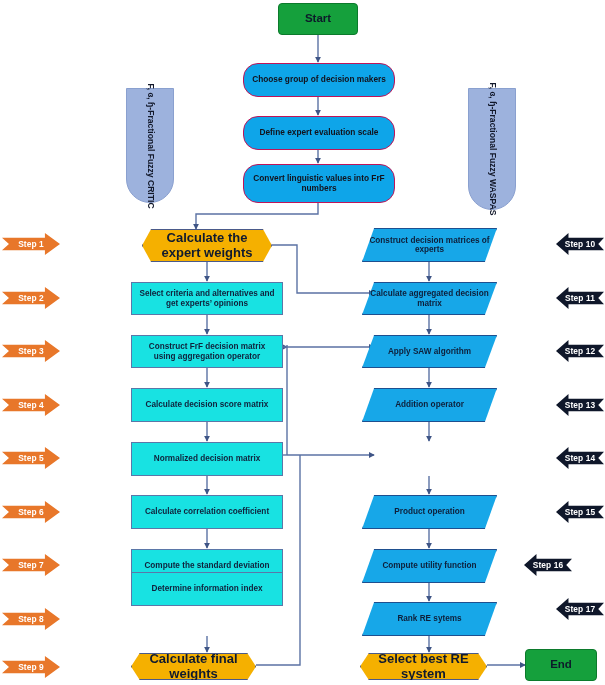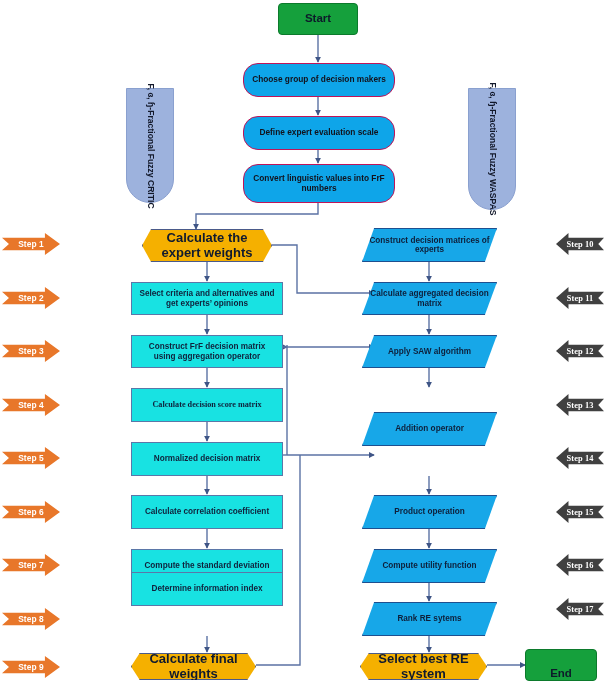--- a/index.html
+++ b/index.html
@@ -41,22 +41,22 @@
   .banner .vtext{position:absolute;left:50%;top:50%;
           transform:translate(-50%,-50%) rotate(90deg);
           white-space:nowrap;font-weight:bold;font-size:8.6px;color:#12182a;
           text-align:center;line-height:1.15;}
 
   
   .step{position:absolute;display:flex;align-items:center;justify-content:center;
         color:#ffffff;font-weight:bold;font-size:8.4px;letter-spacing:.1px;}
   .step-l{background:#e8772a;
         clip-path:polygon(0% 22%,74% 22%,74% 0%,100% 50%,74% 100%,74% 78%,0% 78%,12% 50%);}
-  .step-r{background:#404040;
-        clip-path:polygon(100% 22%,26% 22%,26% 0%,0% 50%,26% 100%,26% 78%,100% 78%,88% 50%);font-family:Liberation Serif, serif;}
+  .step-r{background:#0f172a;
+        clip-path:polygon(100% 22%,26% 22%,26% 0%,0% 50%,26% 100%,26% 78%,100% 78%,88% 50%);}
   .step span{position:relative;top:0;}
 </style>
 </head>
 <body>
 
 <div id="canvas">
 
   <svg class="wires" viewBox="0 0 605 685">
     <defs>
       <marker id="ah" markerWidth="7" markerHeight="7" refX="5.2" refY="3" orient="auto" markerUnits="userSpaceOnUse">
@@ -141,21 +141,21 @@
   </div>
 
   <div class="node cyan" style="left:131px;top:282px;width:152px;height:33px;">
     <span>Select criteria and alternatives and get experts’ opinions</span>
   </div>
 
   <div class="node cyan" style="left:131px;top:335px;width:152px;height:33px;">
     <span>Construct FrF decision matrix using aggregation operator</span>
   </div>
 
-  <div class="node cyan" style="left:131px;top:388px;width:152px;height:34px;font-family:Liberation Serif, serif;">
+  <div class="node cyan" style="left:131px;top:388px;width:152px;height:34px;">
     <span>Calculate decision score matrix</span>
   </div>
 
   <div class="node cyan" style="left:131px;top:442px;width:152px;height:34px;">
     <span>Normalized decision matrix</span>
   </div>
 
   <div class="node cyan" style="left:131px;top:549px;width:152px;height:34px;">
     <span>Compute the standard deviation</span>
   </div>
@@ -177,42 +177,42 @@
   </div>
 
   <div class="node para" style="left:362px;top:282px;width:135px;height:33px;">
     <span>Calculate aggregated decision matrix</span>
   </div>
 
   <div class="node para" style="left:362px;top:335px;width:135px;height:33px;">
     <span>Apply SAW algorithm</span>
   </div>
 
-  <div class="node para" style="left:362px;top:388px;width:135px;height:34px;margin-top:24px;">
+  <div class="node para" style="left:362px;top:388px;width:135px;height:34px;">
     <span>Addition operator</span>
   </div>
 
 
   <div class="node para" style="left:362px;top:495px;width:135px;height:34px;">
     <span>Product operation</span>
   </div>
 
   <div class="node para" style="left:362px;top:549px;width:135px;height:34px;">
     <span>Compute utility function</span>
   </div>
 
   <div class="node para" style="left:362px;top:602px;width:135px;height:34px;">
     <span>Rank RE sytems</span>
   </div>
 
   <div class="node hex" style="left:360px;top:653px;width:127px;height:27px;">
     <span>Select best RE system</span>
   </div>
 
-  <div class="node terminator" style="left:525px;top:649px;width:72px;height:32px;align-items:flex-end;">
+  <div class="node terminator" style="left:525px;top:649px;width:72px;height:32px;">
     <span>End</span>
   </div>
 
   <div class="step step-l" style="left:2px;top:233px;width:58px;height:22px;">
     <span>Step 1</span>
   </div>
   <div class="step step-l" style="left:2px;top:287px;width:58px;height:22px;">
     <span>Step 2</span>
   </div>
   <div class="step step-l" style="left:2px;top:340px;width:58px;height:22px;">
@@ -248,20 +248,20 @@
   </div>
   <div class="step step-r" style="left:556px;top:394px;width:48px;height:22px;">
     <span>Step 13</span>
   </div>
   <div class="step step-r" style="left:556px;top:447px;width:48px;height:22px;">
     <span>Step 14</span>
   </div>
   <div class="step step-r" style="left:556px;top:501px;width:48px;height:22px;">
     <span>Step 15</span>
   </div>
-  <div class="step step-r" style="left:556px;top:554px;width:48px;height:22px;">
+  <div class="step step-r" style="left:524px;top:554px;width:48px;height:22px;">
     <span>Step 16</span>
   </div>
   <div class="step step-r" style="left:556px;top:598px;width:48px;height:22px;">
     <span>Step 17</span>
   </div>
 
 </div>
 
 </body></html>

